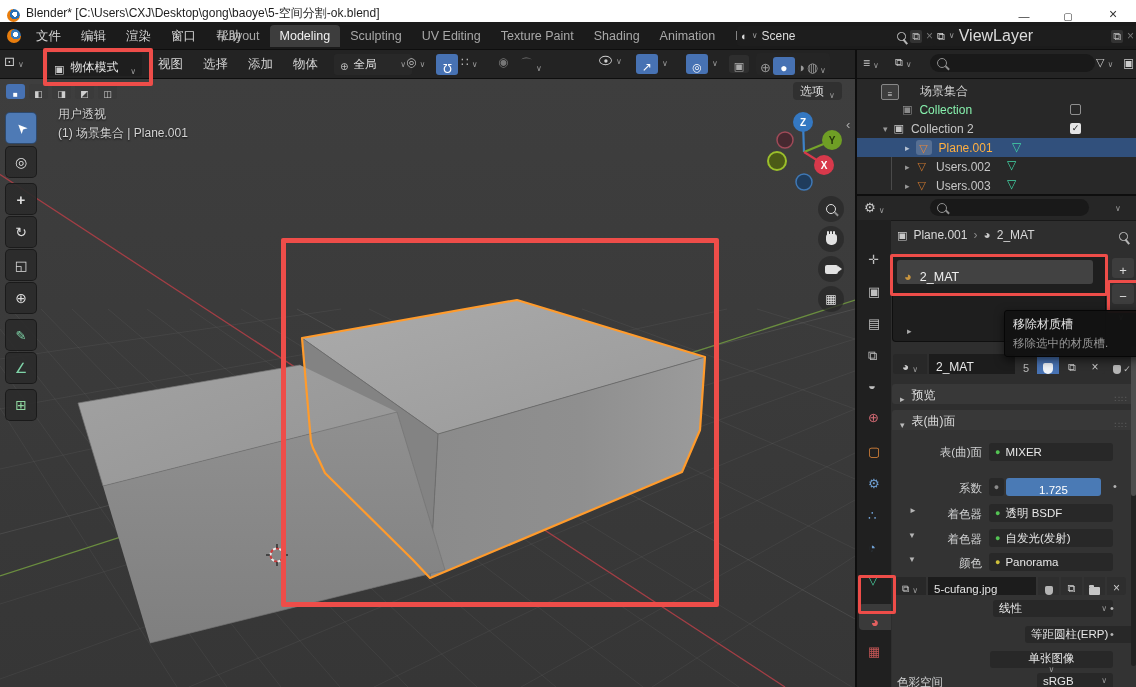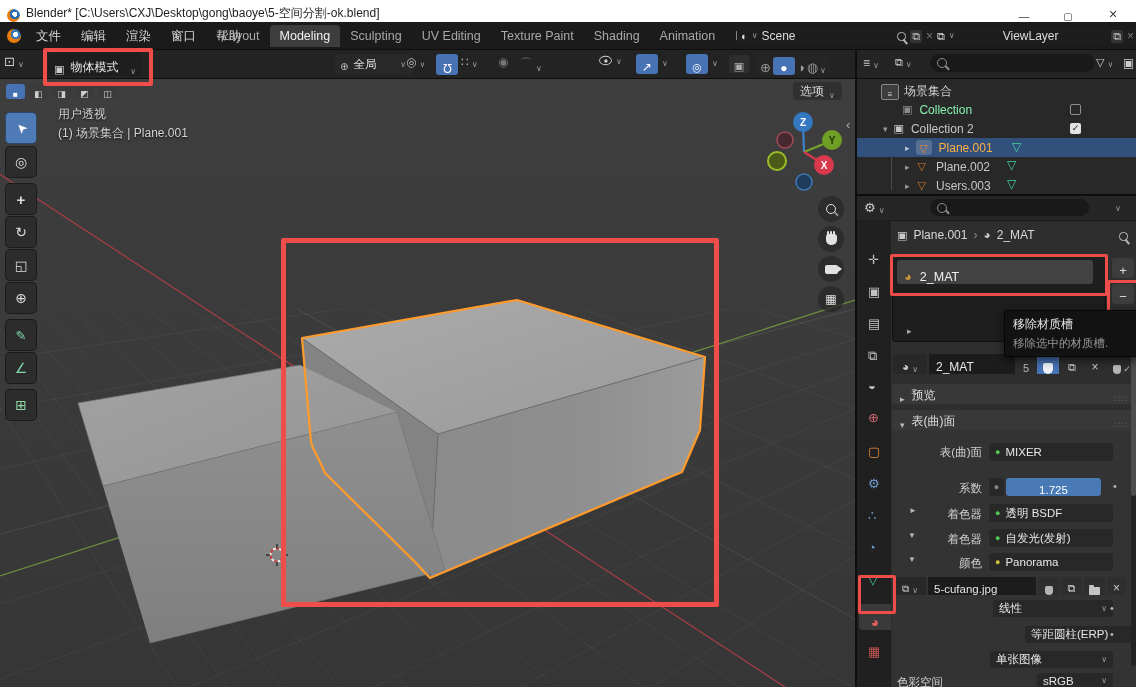--- a/index.html
+++ b/index.html
@@ -84,35 +84,41 @@
       <span class="chv">∨</span>
       <span style="flex:1;font-size:12px;">Scene</span>
       <span class="pin"></span>
       <span style="color:#bbb;font-size:11px;background:#333;border-radius:2px;padding:0 2px;">⧉</span>
       <span style="color:#777;font-size:12px;">×</span>
     </div>
 
     <div class="a pillfld" style="left:933px;top:4px;width:197px;height:20px;padding:0 4px;gap:4px;">
       <span style="color:#d8d8d8;font-size:11px;">⧉</span>
       <span class="chv">∨</span>
-      <span style="flex:1;font-size:12px;margin-left:44px;">ViewLayer</span>
+      <span style="flex:1;font-size:16px;">ViewLayer</span>
       <span style="color:#bbb;font-size:11px;background:#333;border-radius:2px;padding:0 2px;">⧉</span>
       <span style="color:#777;font-size:12px;">×</span>
     </div>
   </div>
 
   <div class="a" style="left:0;top:50px;width:1136px;height:29px;background:#232323;border-bottom:1px solid #0e0e0e;box-sizing:border-box;">
     <div class="a flex" style="left:4px;top:4px;gap:3px;">
       <span style="color:#ccc;font-size:13px;">⊡</span>
         <span class="chv">∨</span>
     </div>
     <div class="a flex" style="left:48px;top:3px;width:94px;height:23px;background:#1e1e1e;border-radius:3px;padding:0 6px;gap:6px;box-sizing:border-box;">
       <span style="color:#ccc;font-size:11px;">▣</span>
       <span style="flex:1;color:#e4e4e4;">物体模式</span>
       <span class="chv">∨</span>
+    </div>
+    <div class="a flex" style="left:148px;top:4px;">
+      <span class="menu-item">视图</span>
+      <span class="menu-item">选择</span>
+      <span class="menu-item">添加</span>
+      <span class="menu-item">物体</span>
     </div>
     <div class="a ddl" style="left:334px;top:4px;width:66px;height:21px;">
       <span class="flex" style="gap:5px;">
           <span style="color:#bbb;font-size:10px;">⊕</span>
           <span>全局</span>
         </span>
       <span class="chv">∨</span>
     </div>
     <div class="a flex" style="left:406px;top:5px;gap:3px;">
       <span style="color:#bbb;font-size:12px;">◎</span>
@@ -325,21 +331,21 @@
     <span class="a" style="left:846px;top:38px;color:#aaa;font-size:13px;">‹</span>
 
     <div class="a annot" style="left:281px;top:159px;width:428px;height:359px;border-width:5px;"></div>
   </div>
 
   <div class="a annot" style="left:43px;top:48px;width:102px;height:30px;"></div>
 
   <div class="a" style="left:855px;top:79px;width:281px;height:115px;background:#282828;border-left:2px solid #0e0e0e;box-sizing:border-box;overflow:hidden;">
     <div class="otrow a" style="left:0;top:3px;width:281px;">
       <span class="flex" style="width:16px;height:14px;margin-left:24px;background:#3d3d3d;border:1px solid #888;border-radius:2px;justify-content:center;color:#ddd;font-size:8px;">≡</span>
-      <span style="margin-left:5px;color:#d0d0d0;">场景集合</span>
+      <span style="margin-left:21px;color:#d0d0d0;">场景集合</span>
     </div>
     <div class="otrow a" style="left:0;top:21px;width:281px;">
       <span style="margin-left:45px;color:#8a8a8a;font-size:11px;">▣</span>
       <span style="margin-left:7px;color:#86efac;">Collection</span>
       <span class="chk off a" style="left:213px;top:4px;"></span>
 
     </div>
     <div class="otrow a" style="left:0;top:40px;width:281px;">
       <span style="margin-left:26px;color:#999;font-size:9px;">▾</span>
       <span style="margin-left:6px;color:#c5c5c5;font-size:11px;">▣</span>
@@ -351,21 +357,21 @@
     <div class="otrow a" style="left:0;top:59px;width:281px;background:#31507c;">
       <span style="margin-left:48px;color:#b9c4d4;font-size:9px;">▸</span>
       <span class="flex" style="width:16px;height:15px;margin-left:6px;background:rgba(255,255,255,.18);border-radius:3px;justify-content:center;color:#e8863a;font-weight:bold;font-size:11px;">▽</span>
       <span style="margin-left:7px;color:#ffaf40;">Plane.001</span>
       <span class="a" style="left:155px;top:2px;color:#42d6a6;font-weight:bold;font-size:12px;">▽</span>
 
     </div>
     <div class="otrow a" style="left:0;top:78px;width:281px;">
       <span style="margin-left:48px;color:#999;font-size:9px;">▸</span>
       <span style="margin-left:8px;color:#c9752e;font-weight:bold;font-size:11px;">▽</span>
-      <span style="margin-left:10px;">Plane.002</span>
+      <span style="margin-left:10px;">Users.002</span>
       <span class="a" style="left:150px;top:1px;color:#42d6a6;font-weight:bold;font-size:12px;">▽</span>
 
     </div>
     <div class="otrow a" style="left:0;top:97px;width:281px;">
       <span style="margin-left:48px;color:#999;font-size:9px;">▸</span>
       <span style="margin-left:8px;color:#c9752e;font-weight:bold;font-size:11px;">▽</span>
       <span style="margin-left:10px;">Users.003</span>
       <span class="a" style="left:150px;top:1px;color:#42d6a6;font-weight:bold;font-size:12px;">▽</span>
 
     </div>
@@ -521,21 +527,21 @@
     <div class="ddl a" style="left:136px;top:404px;width:108px;height:17px;">
       <span>线性</span>
         <span class="chv">∨</span>
     </div>
     <span class="a" style="left:253px;top:406px;color:#b5b5b5;font-size:11px;">•</span>
     <div class="ddl a" style="left:133px;top:430px;width:111px;height:17px;margin-left:35px;">
       <span>等距圆柱(ERP)</span>
         <span class="chv">∨</span>
     </div>
     <span class="a" style="left:253px;top:432px;color:#b5b5b5;font-size:11px;">•</span>
-    <div class="ddl a" style="left:133px;top:455px;width:111px;height:17px;">
+    <div class="ddl a" style="left:133px;top:455px;width:111px;height:17px;flex-direction:column;">
       <span>单张图像</span>
         <span class="chv">∨</span>
     </div>
     <span class="plbl a" style="left:40px;top:479px;width:85px;text-align:left;">色彩空间</span>
     <div class="ddl a" style="left:180px;top:477px;width:64px;height:16px;">
       <span>sRGB</span>
         <span class="chv">∨</span>
     </div>
 
     

